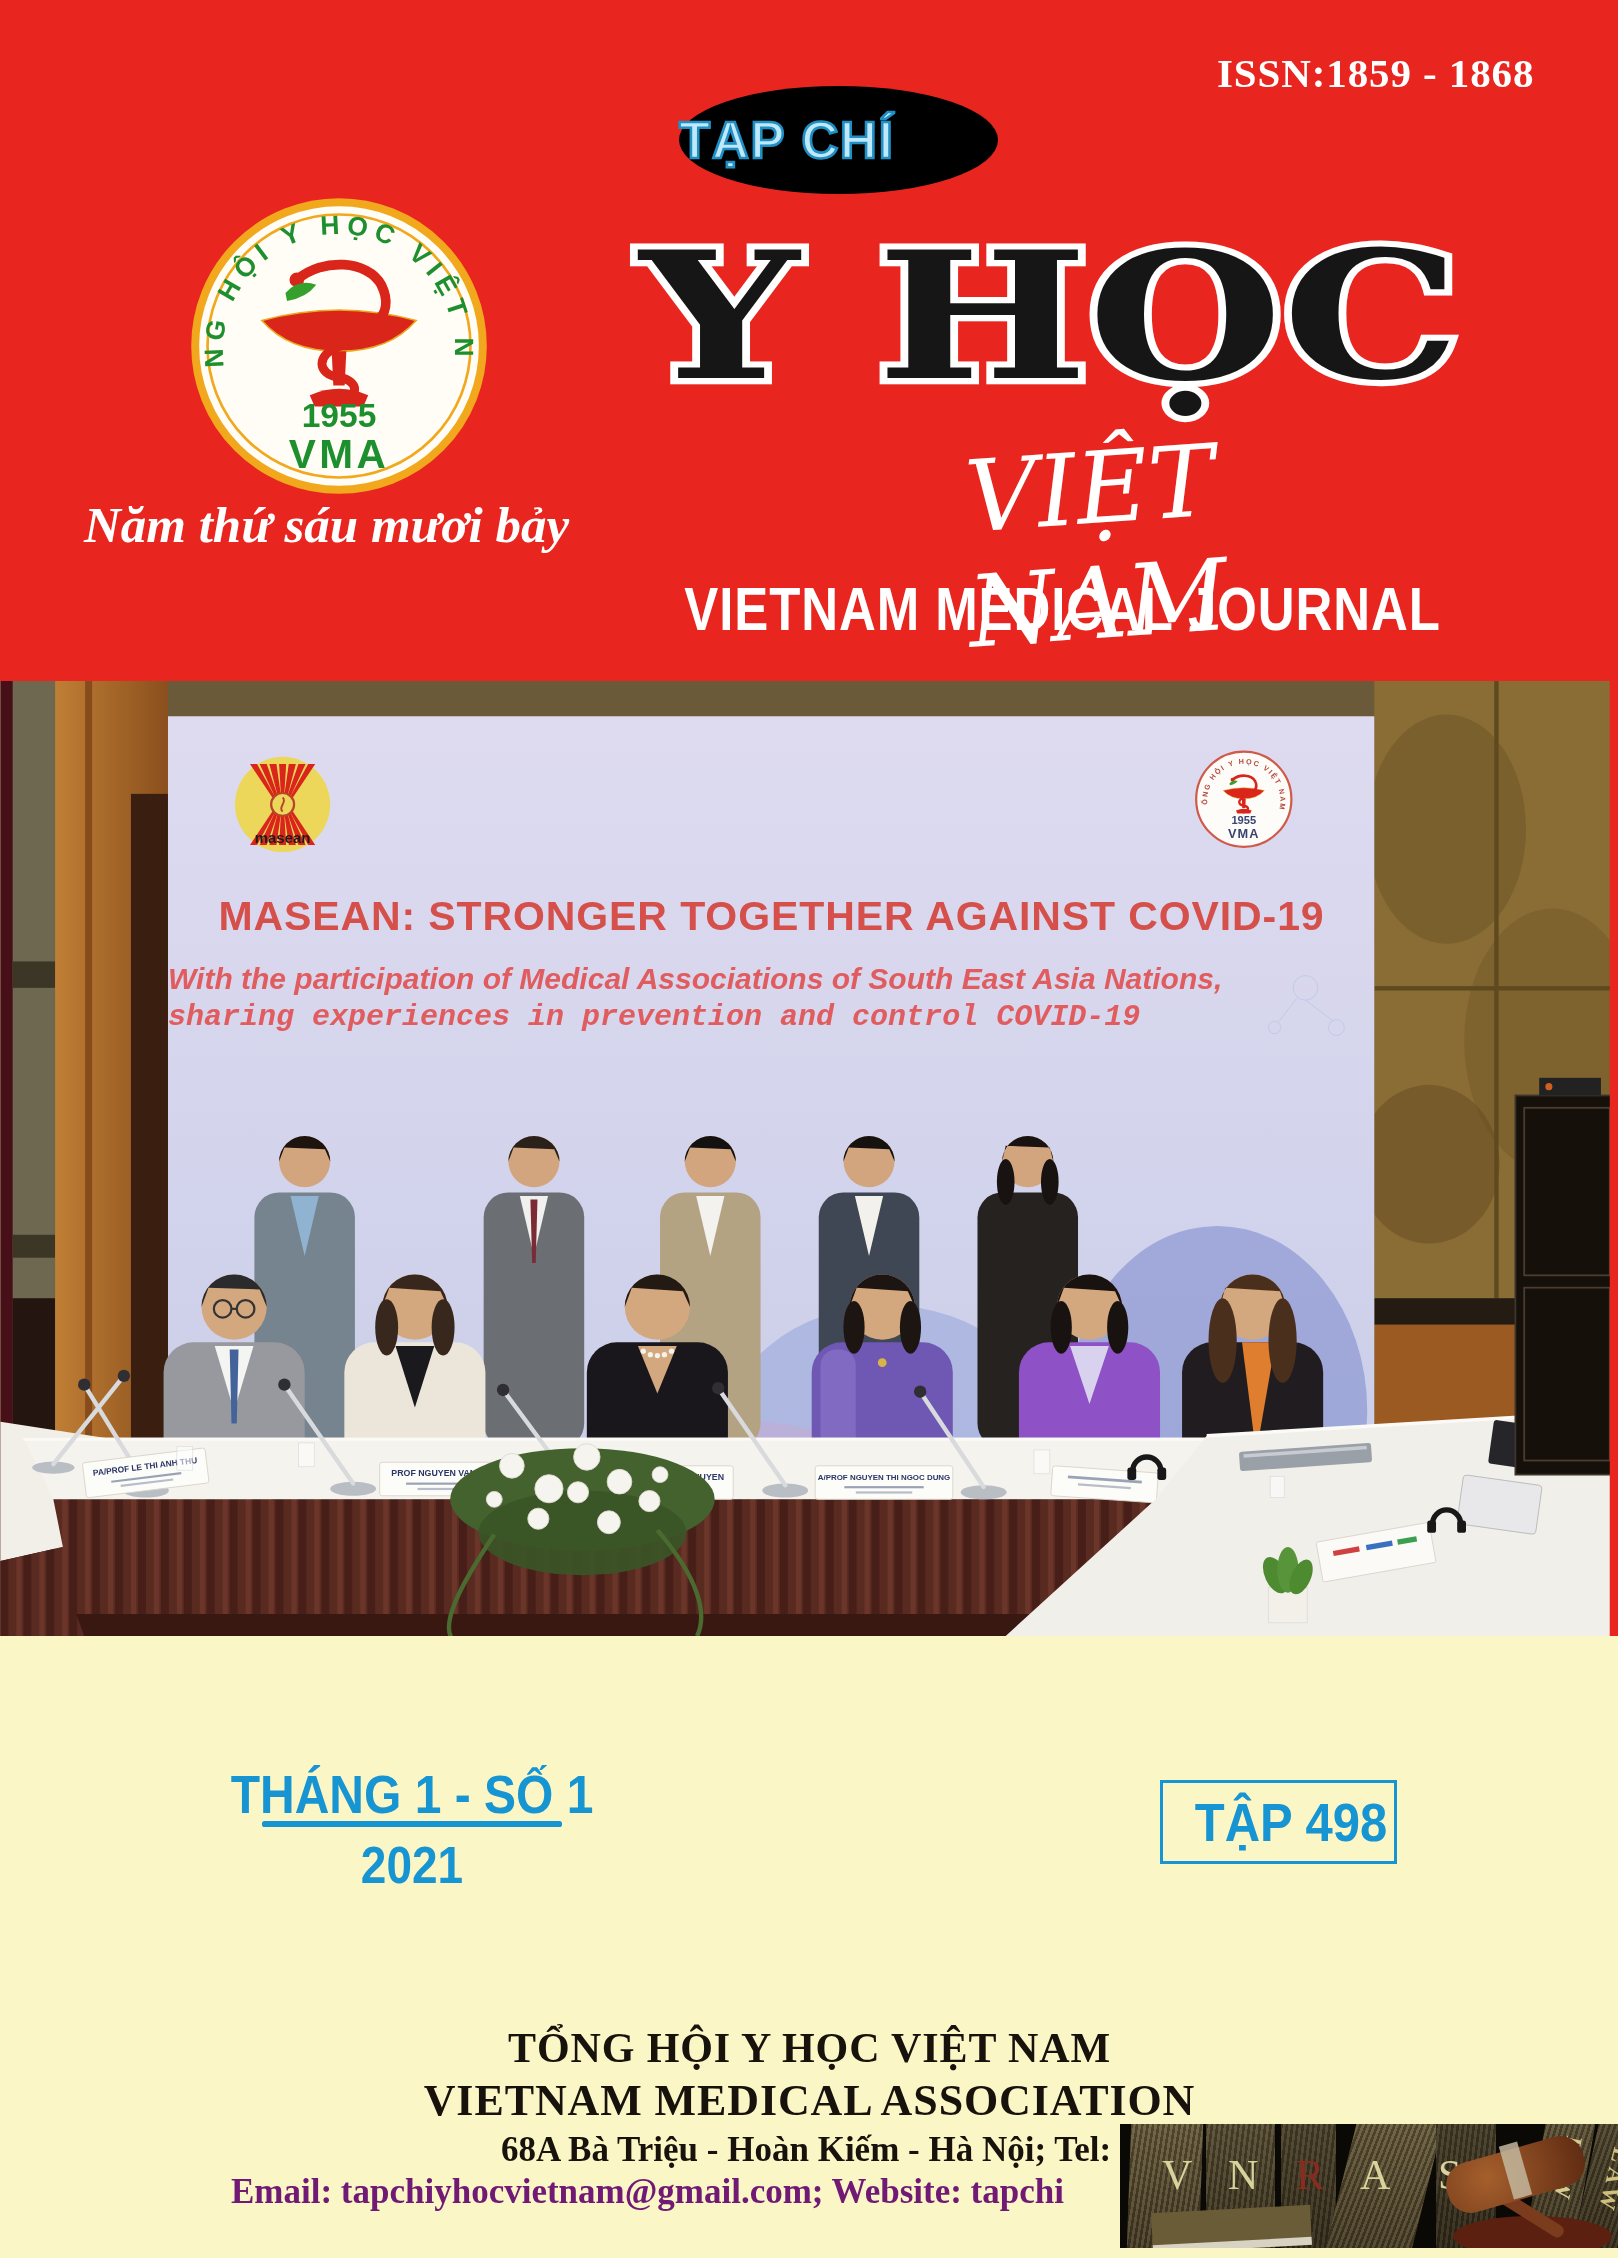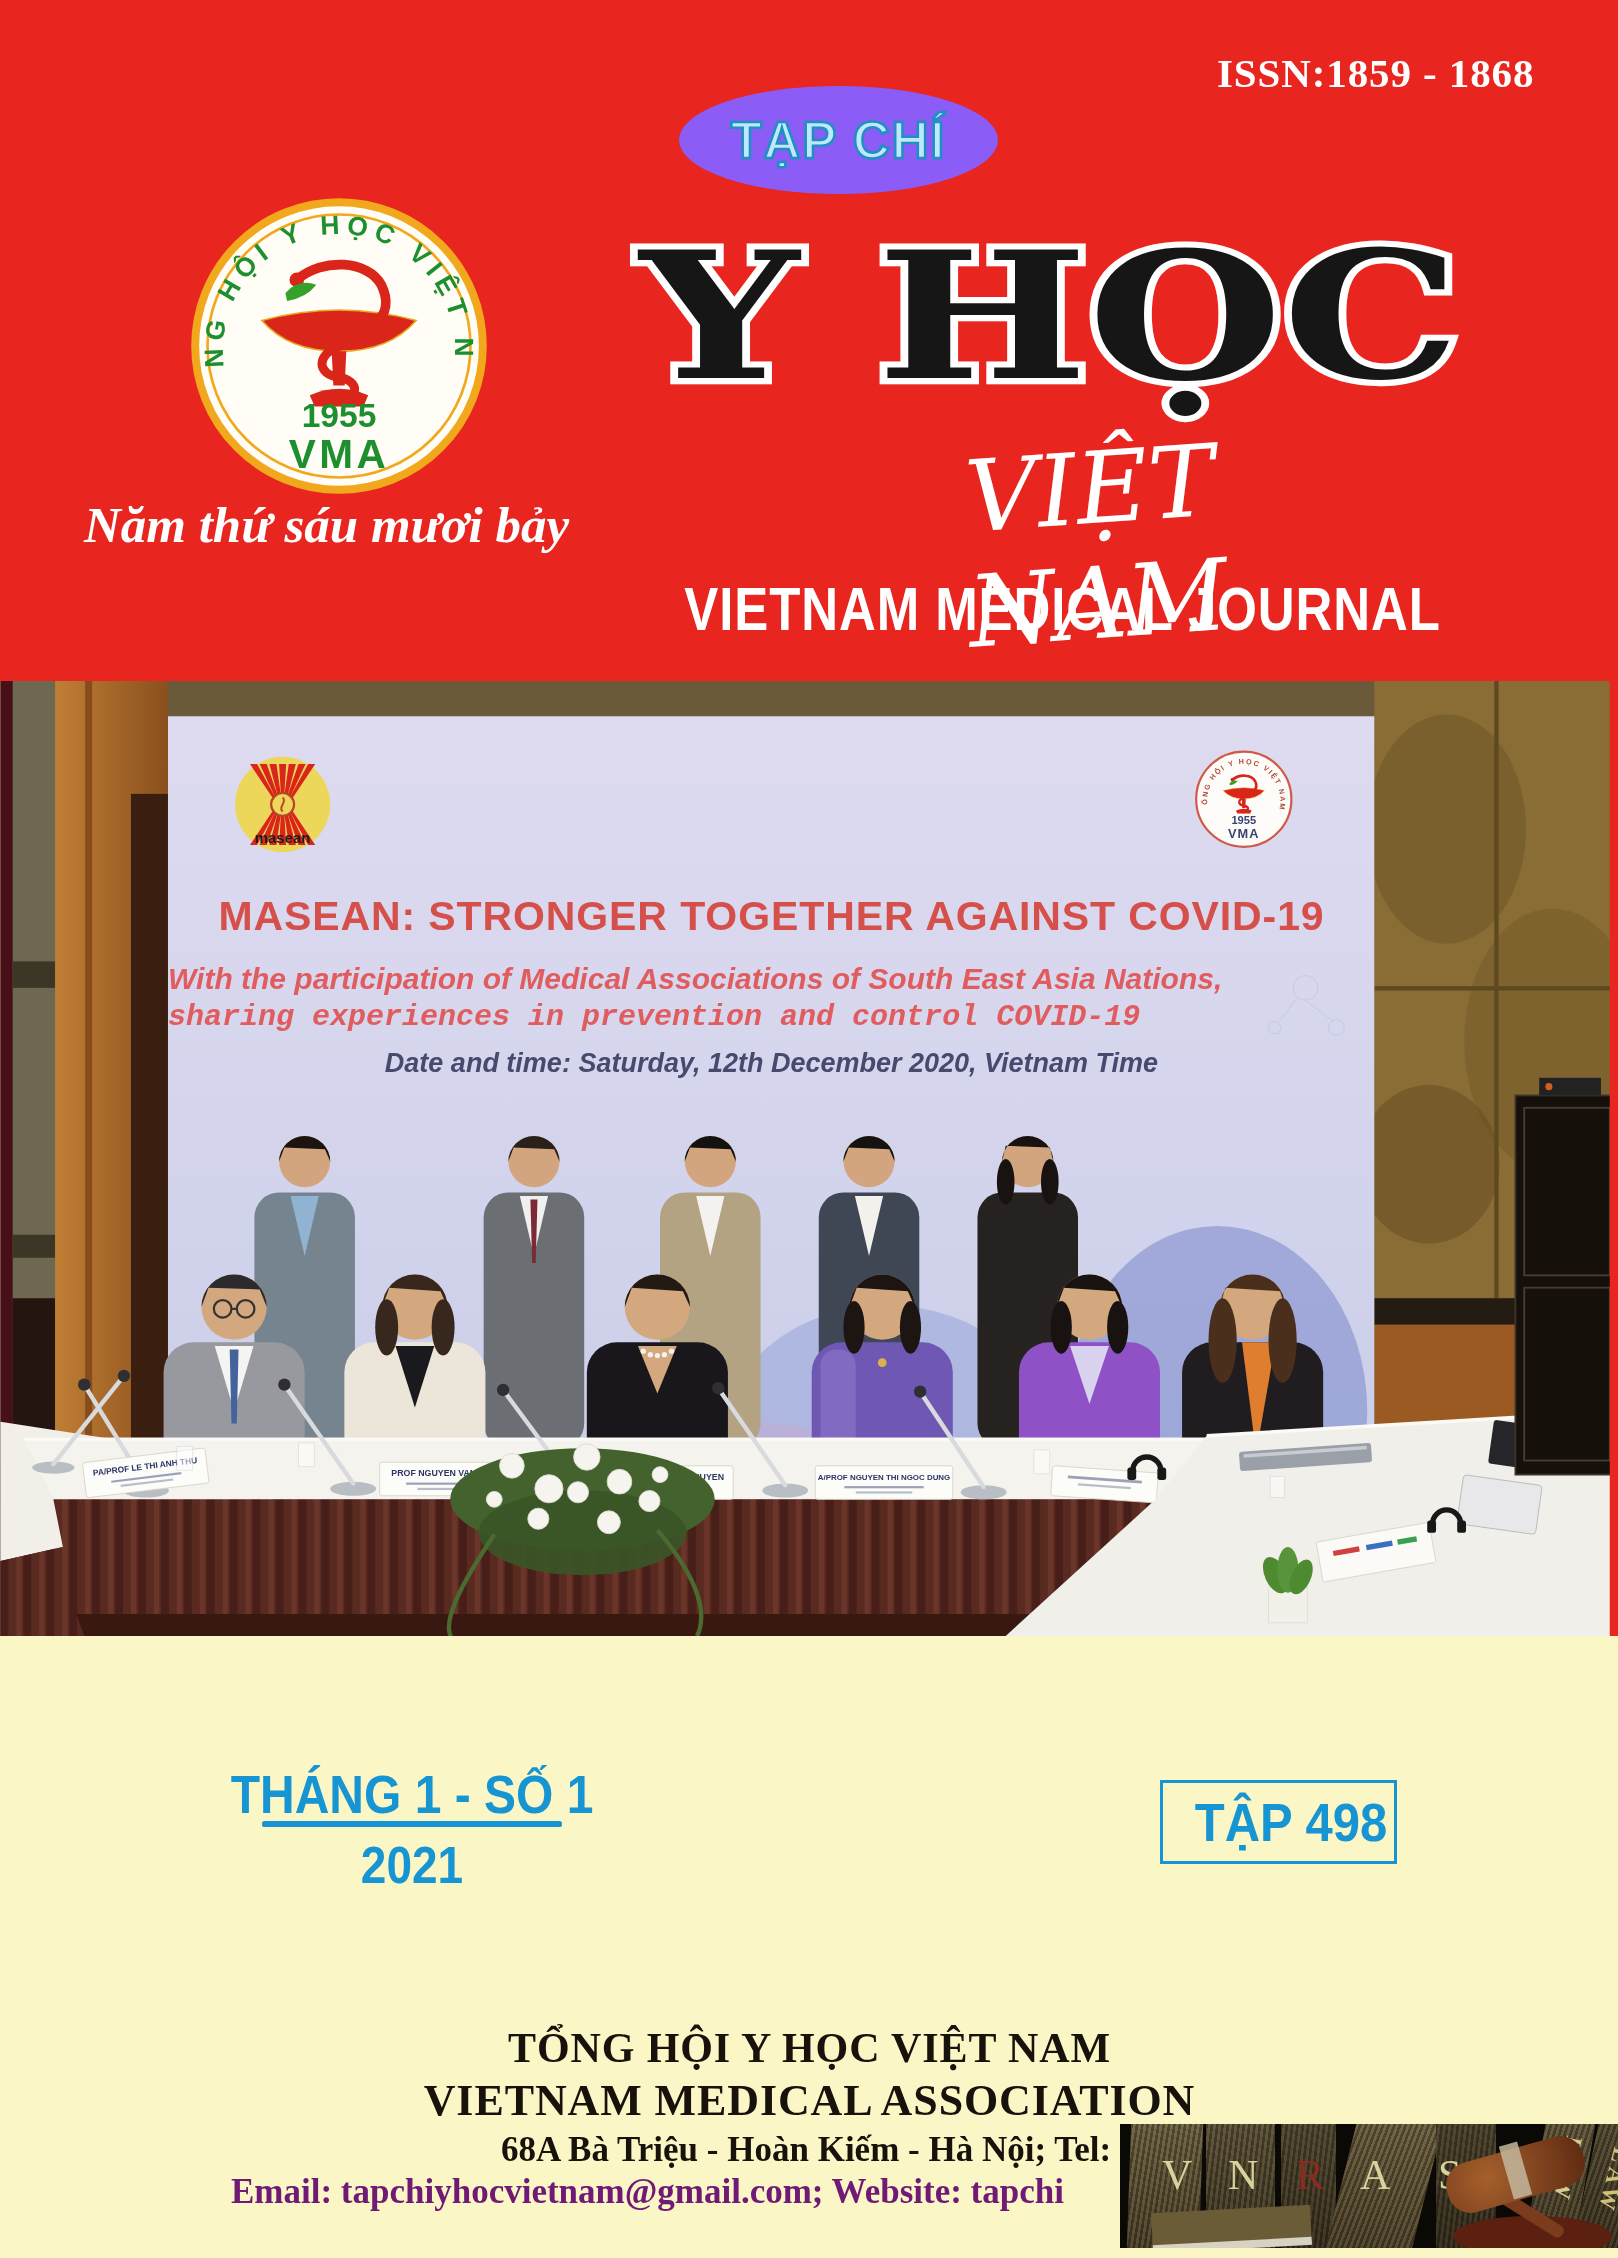--- a/index.html
+++ b/index.html
@@ -6,22 +6,22 @@
   .cover{position:relative;width:1619px;height:2258px;background:#fbf6c6;overflow:hidden;
          font-family:"Liberation Sans",sans-serif;}
   .abs{position:absolute;}
 
   
   .masthead{left:0;top:0;width:1619px;height:681px;background:#e8251f;}
   .issn{left:1217px;top:49px;width:353px;text-align:left;color:#fff;
         font:bold 41px "Liberation Serif",serif;letter-spacing:0.9px;}
   .year-line{left:26.5px;top:496px;width:600px;text-align:center;color:#fff;
         font:bold italic 51px "Liberation Serif",serif;}
-  .oval{left:679px;top:86px;width:319px;height:108px;background:#8b5cf6;border-radius:50%;
-        display:flex;align-items:center;justify-content:center;}
+  .oval{left:679px;top:86px;width:319px;height:108px;background:#000000;border-radius:50%;
+        display:flex;align-items:center;}
   .oval span{font:bold 51px "Liberation Sans",sans-serif;color:#bfe9fb;
         -webkit-text-stroke:2.6px #1f8fc4;letter-spacing:1.8px;}
   .main-title{left:609px;top:210px;width:882px;height:221px;}
   .script{left:838px;top:431px;width:512px;text-align:center;color:#fff;
         font:italic 99px "DejaVu Serif",serif;transform:rotate(-4deg);}
   .journal-en{left:648px;top:575px;width:829px;text-align:center;color:#fff;
         font:bold 51px "Liberation Sans",sans-serif;transform:scaleY(1.18);
         transform-origin:top center;letter-spacing:0.9px;white-space:nowrap;}
 
   
@@ -446,21 +446,20 @@
       <rect x="1745" y="1222" width="70" height="20" fill="#222222"></rect>
       <circle cx="1756" cy="1232" r="4" fill="#d06020"></circle>
     </g>
 
     <rect x="1825" y="772" width="10" height="1083" fill="#e8251f"></rect>
   </svg>
 
   <div class="abs ban-head">MASEAN: STRONGER TOGETHER AGAINST COVID-19</div>
   <div class="abs ban-sub ban-sub1">With the participation of Medical Associations of South East Asia Nations,</div>
   <div class="abs ban-sub ban-sub2">sharing experiences in prevention and control COVID-19</div>
-  <div class="abs ban-date">Date and time: Saturday, 12th December 2020, Vietnam Time</div>
 
   <div class="abs issue">THÁNG 1 - SỐ 1</div>
   <div class="abs issue-rule"></div>
   <div class="abs issue-year">2021</div>
 
   <div class="abs volume-box">
     <span>TẬP 498</span>
   </div>
 
   <div class="abs org org-vi">TỔNG HỘI Y HỌC VIỆT NAM</div>

